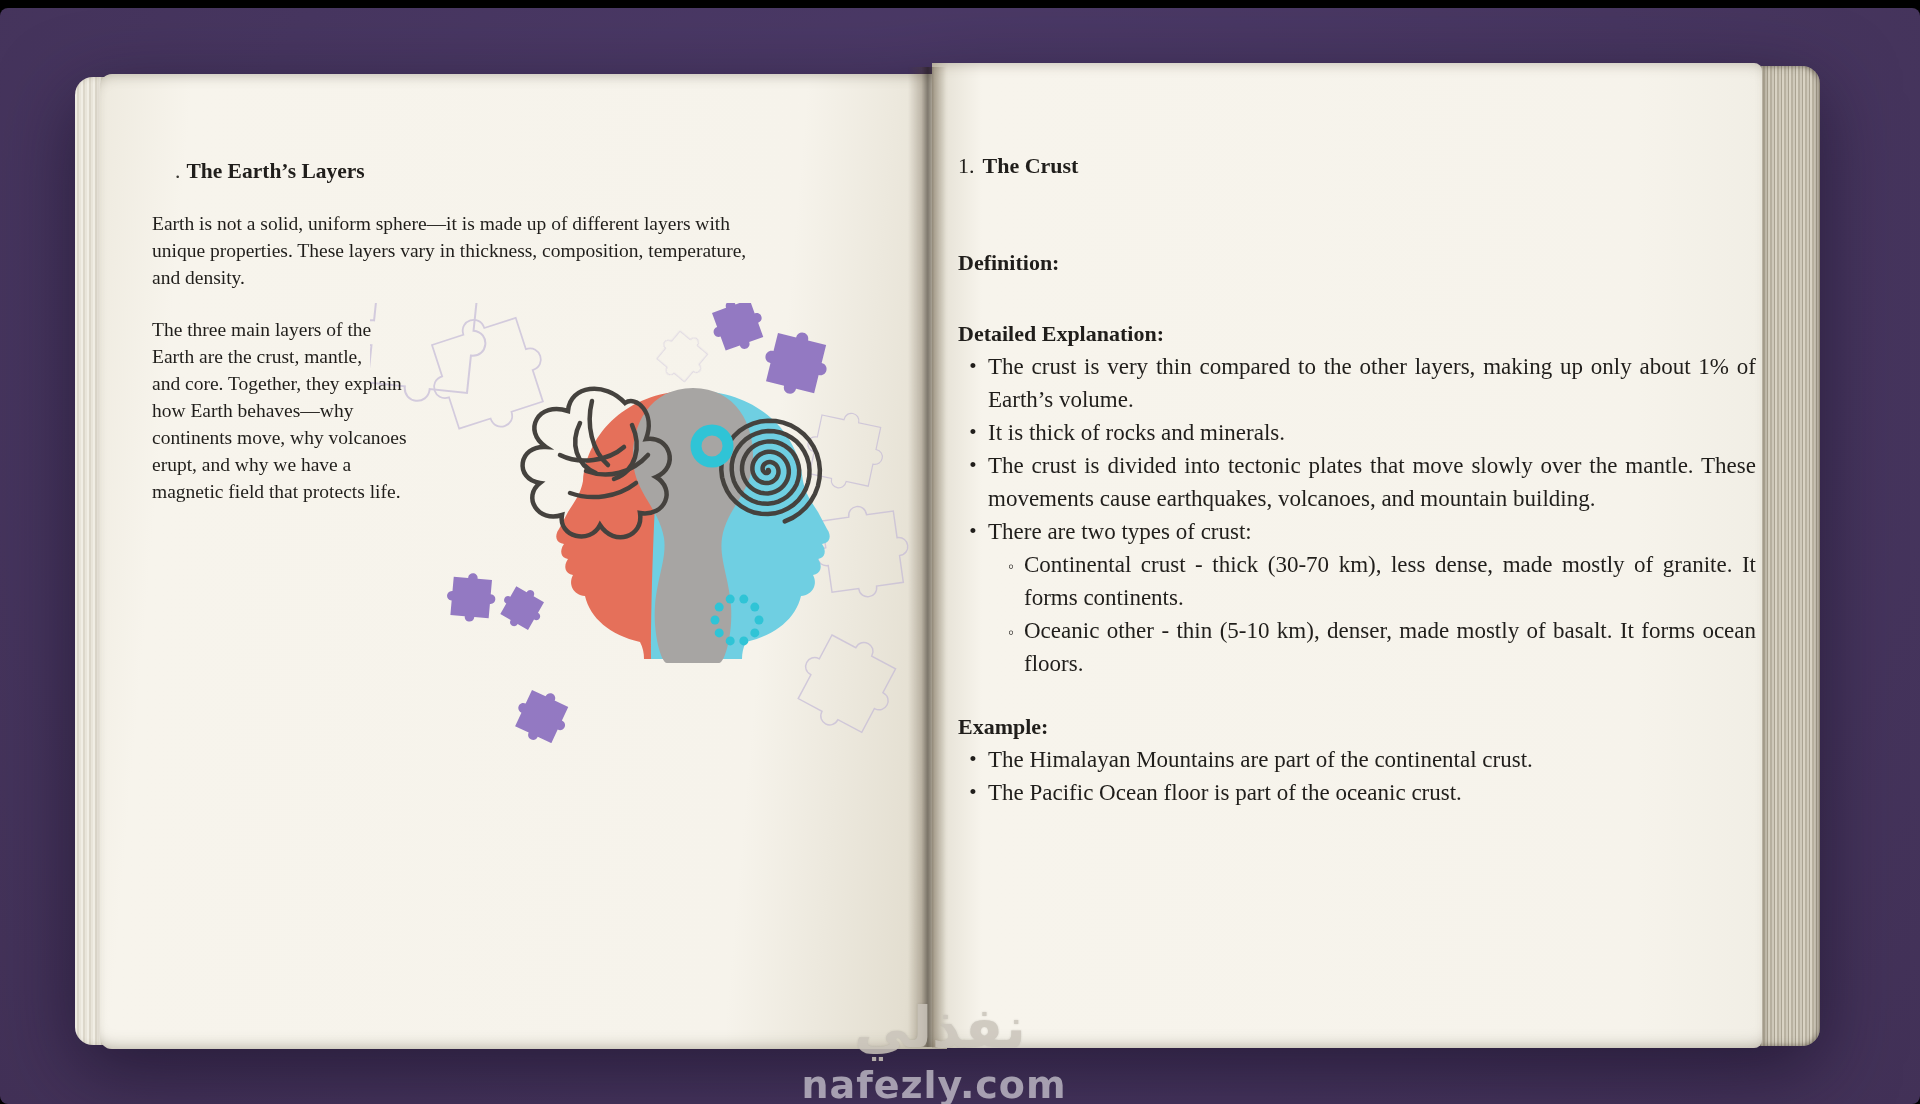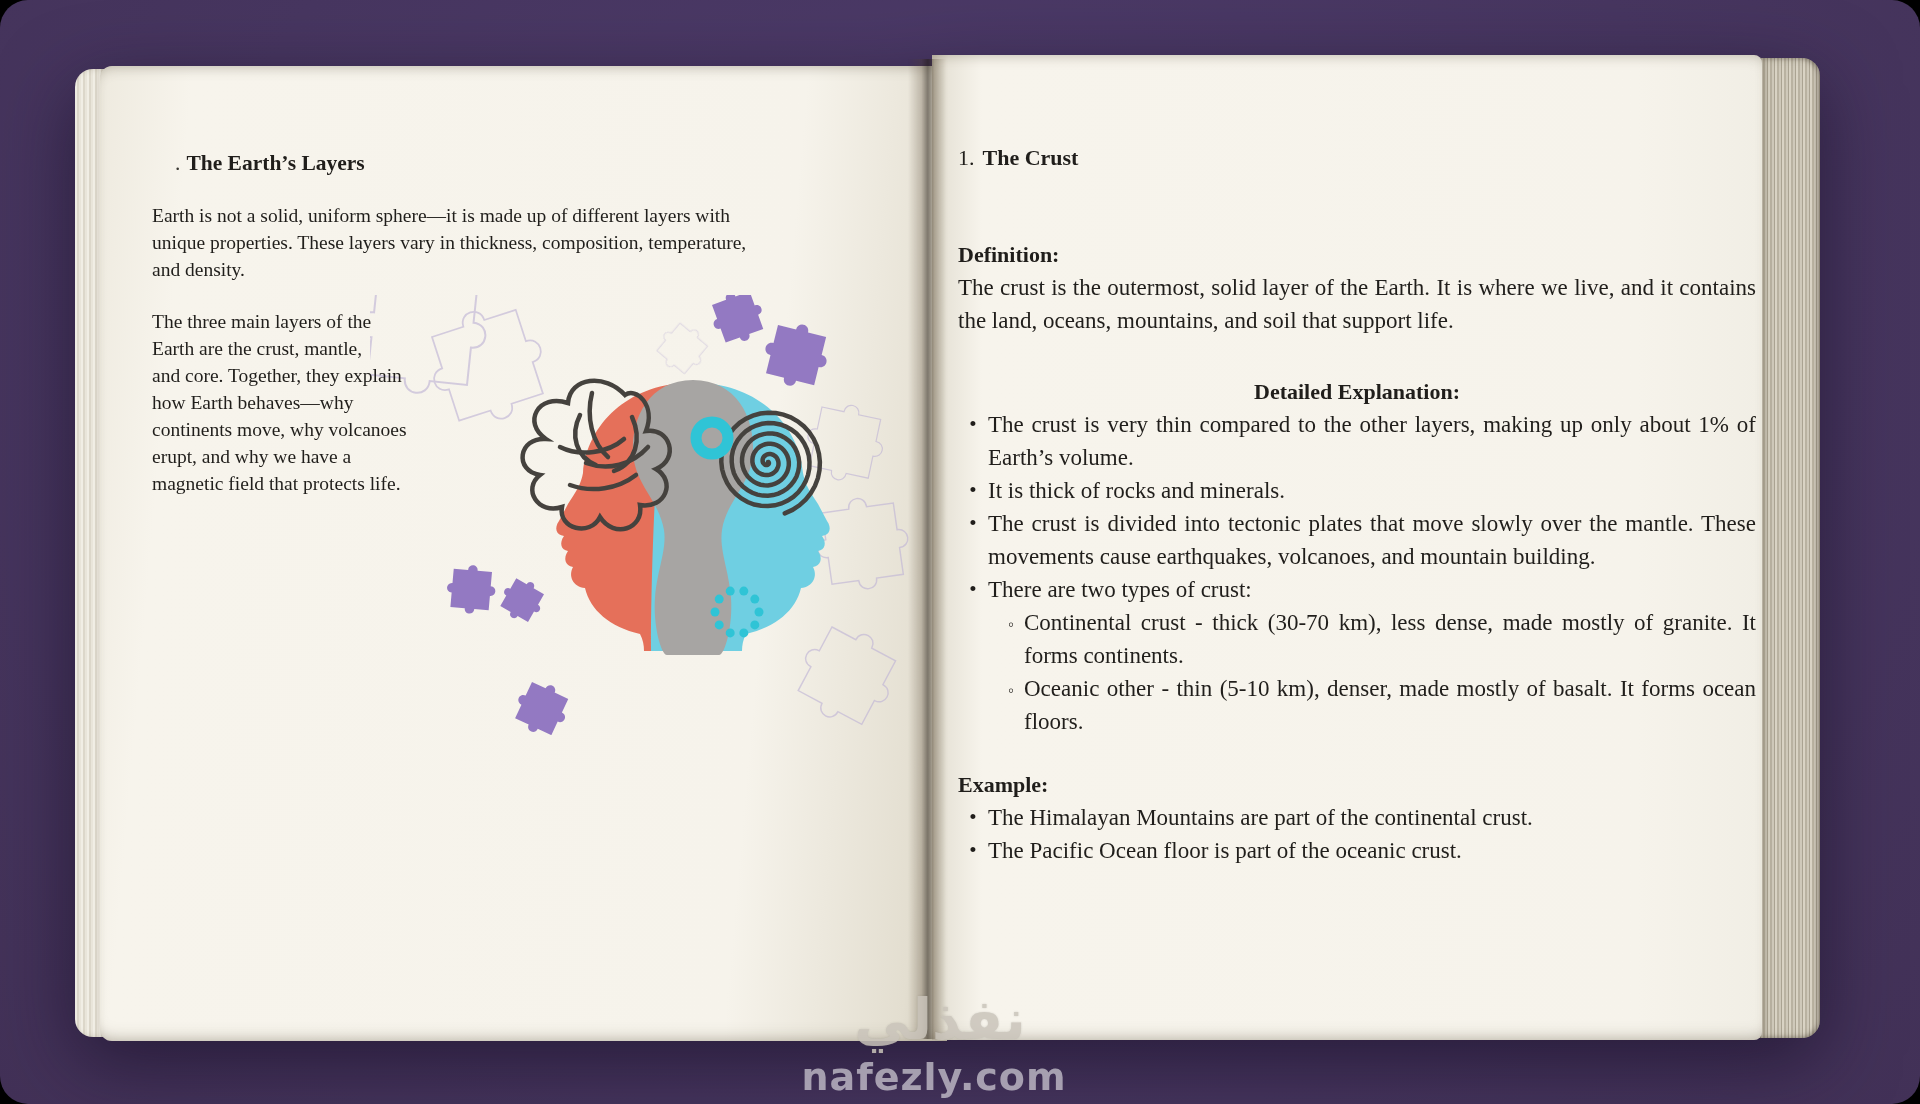--- a/index.html
+++ b/index.html
@@ -1,19 +1,19 @@
 <!DOCTYPE html>
 <html><head>
 <meta charset="utf-8">
 <style>
   html,body{margin:0;padding:0;background:#000;}
   .stage{position:relative;width:1920px;height:1104px;overflow:hidden;
          font-family:"Liberation Serif","DejaVu Serif",serif;}
-  .backdrop{position:absolute;inset:0;border-radius:28px;
-            background:radial-gradient(ellipse at 50% 28%, #4d3b6a 0%, #473660 55%, #423157 100%);}
+  .backdrop{position:absolute;inset:0;border-radius:8px;
+            background:radial-gradient(ellipse at 50% 28%, #4d3b6a 0%, #473660 55%, #423157 100%);margin-top:8px;}
   
   .book{position:absolute;left:75px;top:55px;width:1745px;height:987px;
         filter:drop-shadow(0 22px 38px rgba(15,8,30,.55));}
   .edge{position:absolute;}
   .edge-left{left:0;top:14px;width:30px;height:968px;border-radius:18px 0 0 18px;
         background:repeating-linear-gradient(90deg,#f1eee5 0 2px,#dcd7ca 2px 4px,#e9e5da 4px 6px);
         box-shadow:inset -4px 0 6px rgba(90,80,60,.25);}
   .edge-right{left:1683px;top:3px;width:62px;height:980px;border-radius:0 18px 18px 0;
         background:repeating-linear-gradient(90deg,#cfc9ba 0 2px,#aaa392 2px 3px,#d9d3c4 3px 5px,#b9b2a1 5px 7px);
         box-shadow:inset 6px 0 8px rgba(70,60,45,.35), inset -3px 0 4px rgba(60,50,40,.4);}
@@ -32,21 +32,21 @@
   .pl-title{margin:0 0 0 23px;font-size:21.5px;line-height:27px;font-weight:bold;}
   .pl-title .tprefix{font-weight:normal;margin-right:6px;color:#3a3833;}
   .para{margin:25px 0 0 0;}
   .para.narrow{width:302px;white-space:pre-line;}
   .pr-content{position:absolute;left:26px;top:86px;width:798px;z-index:3;color:#201e1b;
         font-size:23px;line-height:33px;}
   .pr-title{margin:0;font-size:22px;line-height:33px;font-weight:bold;}
   .pr-title .tprefix{font-weight:normal;margin-right:8px;}
   .rp-heading{margin:0;font-size:22px;line-height:33px;font-weight:bold;}
   .rp-heading.gap-lg{margin-top:64px;}
-  .rp-heading.gap-md{margin-top:38px;text-align:center;}
+  .rp-heading.gap-md{margin-top:38px;}
   .rp-heading.gap-ex{margin-top:30px;}
   .rp-para{margin:0;text-align:justify;}
   .blist{margin:0;}
   .brow{display:flex;align-items:flex-start;}
   .brow .dot{flex:none;width:30px;text-align:center;font-size:21px;}
   .brow .btxt{flex:1;text-align:justify;}
   .sub .dot{width:26px;font-size:17px;padding-top:2px;}
   .sub{margin-left:40px;}
   b{font-weight:normal;}
   
@@ -82,21 +82,20 @@
 magnetic field that protects life.</span></div>
             </div>
         </div>
       </div>
 
       <div class="page page-right">
         <div class="pr-content">
           <h2 class="pr-title"><span class="tprefix">1.</span><span>The Crust</span></h2>
           <div id="rp-sections">
               <h3 class="rp-heading gap-lg">Definition:</h3>
-              <div class="rp-para"><span>The </span><b>crust</b><span> is the outermost, solid layer of the Earth. It is where we live, and it contains the land, oceans, mountains, and soil that support life.</span></div>
               <h3 class="rp-heading gap-md">Detailed Explanation:</h3>
               <div class="blist">
                 <div class="brow">
                   <span class="dot">•</span>
                   <div class="btxt"><span>The crust is very thin compared to the other layers, making up only about 1% of Earth’s volume.</span></div>
                 </div>
                 <div class="brow">
                   <span class="dot">•</span>
                   <div class="btxt"><span>It is thick of rocks and minerals.</span></div>
                 </div>

